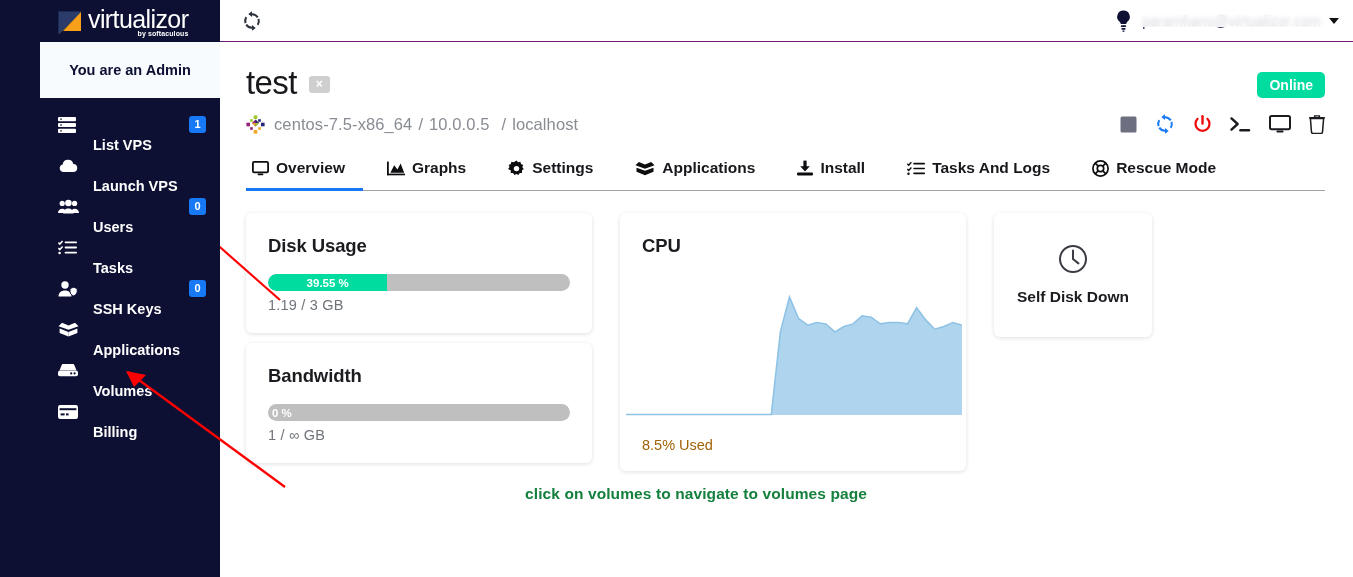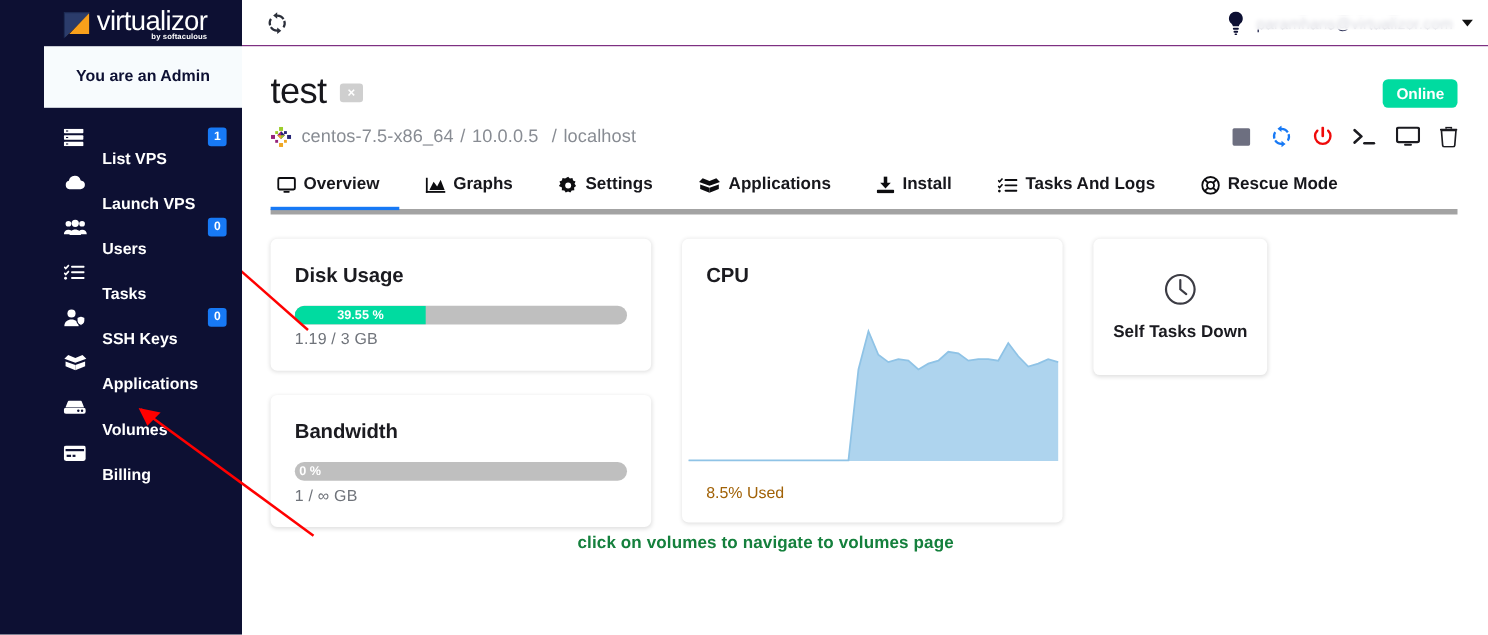--- a/index.html
+++ b/index.html
@@ -103,33 +103,33 @@
   }
 
   .meta-row { display: flex; align-items: center; margin-top: 12px; }
   .os-icon { width: 19px; height: 19px; margin-right: 9px; flex:0 0 19px; }
   .meta-text { font-size: 16.5px; color: #888c93; letter-spacing: 0.1px; }
   .action-icons { margin-left: auto; display: flex; align-items: center; gap: 18px; }
   .action-icons span { cursor: pointer; display: flex; align-items: center; }
 
   .tabs {
     display: flex; align-items: flex-end; gap: 0;
-    margin-top: 19px; border-bottom: 5px solid #a3a3a3;
+    margin-top: 19px; border-bottom: 1px solid #a3a3a3;
   }
   .tab {
     display: flex; align-items: center; gap: 7px;
     padding: 6px 18px 11px 6px; margin-right: 18px;
     font-size: 15.5px; font-weight: 600; color: #17171c; cursor: pointer;
     border-bottom: 3px solid transparent; margin-bottom: -1px;
   }
   .tab.active { border-bottom-color: #1779f5; }
   .tab svg { display: block; }
 
   .cards { display: flex; gap: 28px; margin-top: 22px; align-items: flex-start; }
-  .col-left { width: 346px; display: flex; flex-direction: column; gap: 22px; }
+  .col-left { width: 346px; display: flex; flex-direction: column; gap: 10px; }
   .card {
     background: #ffffff; border-radius: 6px;
     box-shadow: 0 1px 4px rgba(0,0,0,0.13);
   }
   .card-pad { padding: 22px 22px 20px 22px; }
   .card-title { font-size: 18.5px; font-weight: 600; color: #1b1b20; letter-spacing: -0.1px; }
 
   .bar-track {
     height: 17px; background: #bfbfbf; border-radius: 9px;
     margin-top: 17px; overflow: hidden; position: relative;
@@ -503,21 +503,21 @@
           <div class="cpu-used">8.5% Used</div>
         </div>
 
         <div class="card ssd-card">
           <span>
             <svg width="30" height="30" viewBox="0 0 30 30">
               <circle cx="15" cy="15" r="13" stroke="#3c3c44" stroke-width="2" fill="none"></circle>
               <path d="M15 6.6V15l5.4 4.4" stroke="#3c3c44" stroke-width="2" fill="none" stroke-linecap="round"></path>
             </svg>
           </span>
-          <span class="ssd-label">Self Tasks Down</span>
+          <span class="ssd-label">Self Disk Down</span>
         </div>
 
       </div>
 
     </div>
 
     <div class="annotation-layer">
       <svg width="1133" height="577" style="position:absolute;left:0;top:0;">
         <line x1="-108" y1="152" x2="60" y2="300" stroke="#ff0000" stroke-width="2.2"></line>
         <polygon points="-108,152 -96,154 -104,164" fill="#ff0000"></polygon>

